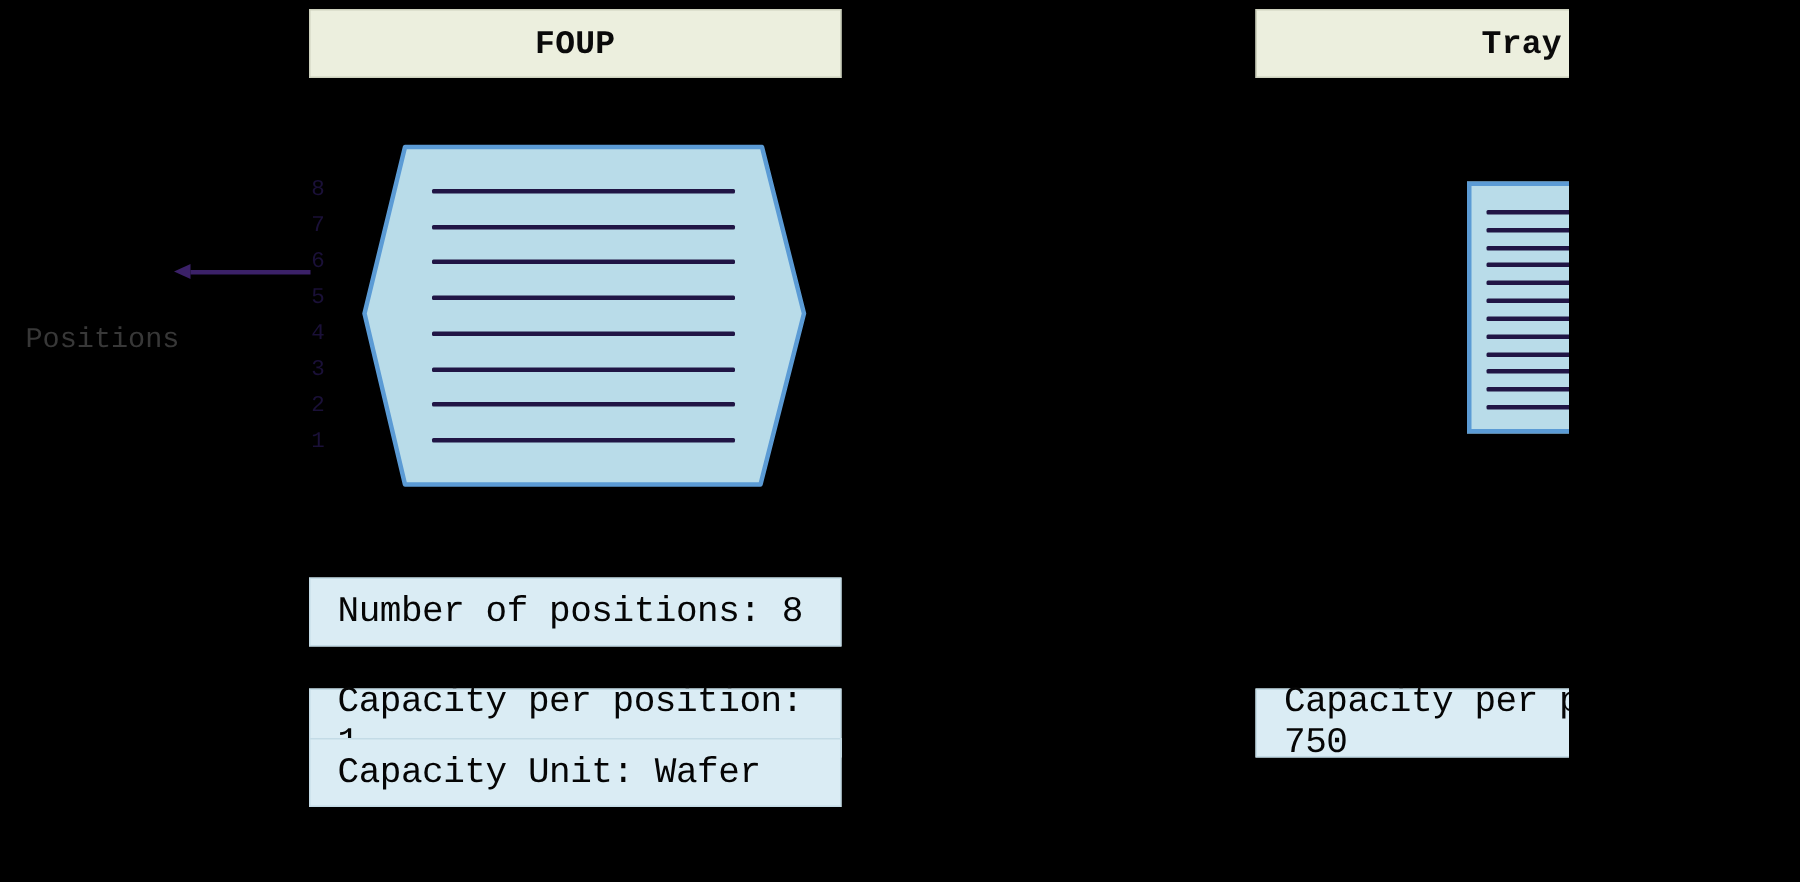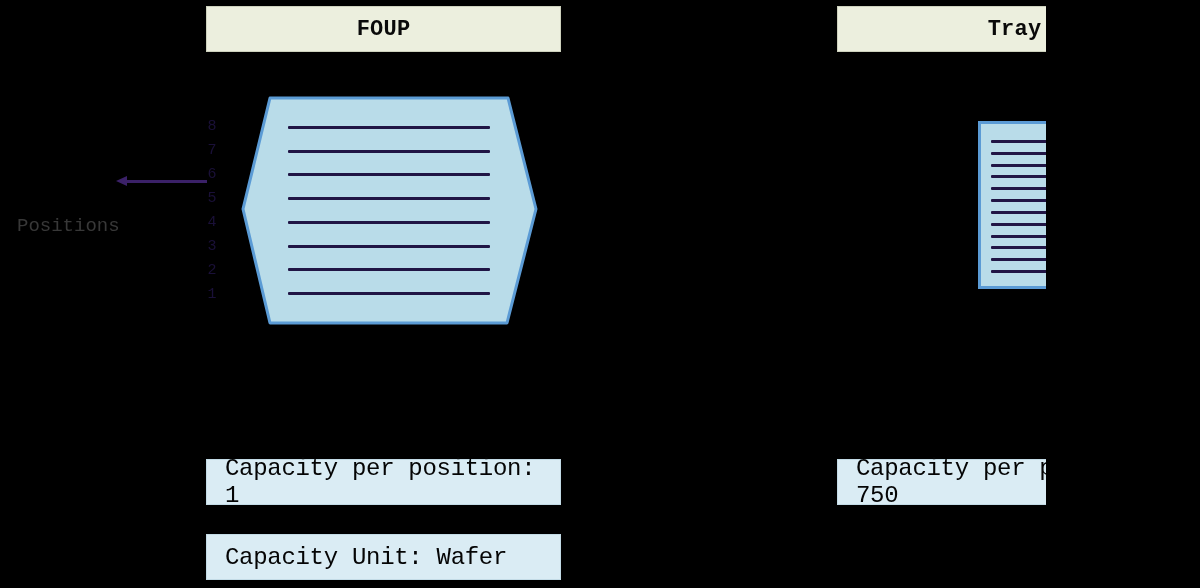--- a/index.html
+++ b/index.html
@@ -20,21 +20,21 @@
   .info-box{
     position:absolute;width:355px;height:46px;
     background:var(--box_fill);border:1px solid #c3dbe6;box-sizing:border-box;
     display:flex;align-items:center;
     padding-left:18px;font-size:24px;color:#050505;letter-spacing:-0.3px;
   }
   .foup-col{left:206px;}
   .tray-col{left:837px;}
   .row-1{top:385px;}
   .row-2{top:459px;}
-  .row-3{top:534px;}
+  .row-3{top:492px;}
 
   #foup-shape{position:absolute;left:240px;top:95px;width:299px;height:231px;}
   #foup-shape polygon{
     fill:var(--shape_fill);stroke:var(--shape_border);
     stroke-width:3;stroke-linejoin:round;
   }
   #tray-shape{
     position:absolute;left:978px;top:121px;width:85px;height:168px;
     background:var(--shape_fill);border:3px solid var(--shape_border);
     box-sizing:border-box;
@@ -111,18 +111,19 @@
       <div class="slot-line"></div>
       <div class="slot-line"></div>
       <div class="slot-line"></div>
       <div class="slot-line"></div>
       <div class="slot-line"></div>
       <div class="slot-line"></div>
       <div class="slot-line"></div>
       <div class="slot-line"></div>
     </div>
 
+  <div class="info-box foup-col row-1">Number of positions: 8</div>
   <div class="info-box foup-col row-2">Capacity per position: 1</div>
   <div class="info-box foup-col row-3">Capacity Unit: Wafer</div>
 
   <div class="info-box tray-col row-2">Capacity per position: 750</div>
 
 </div>
 
 </body></html>

